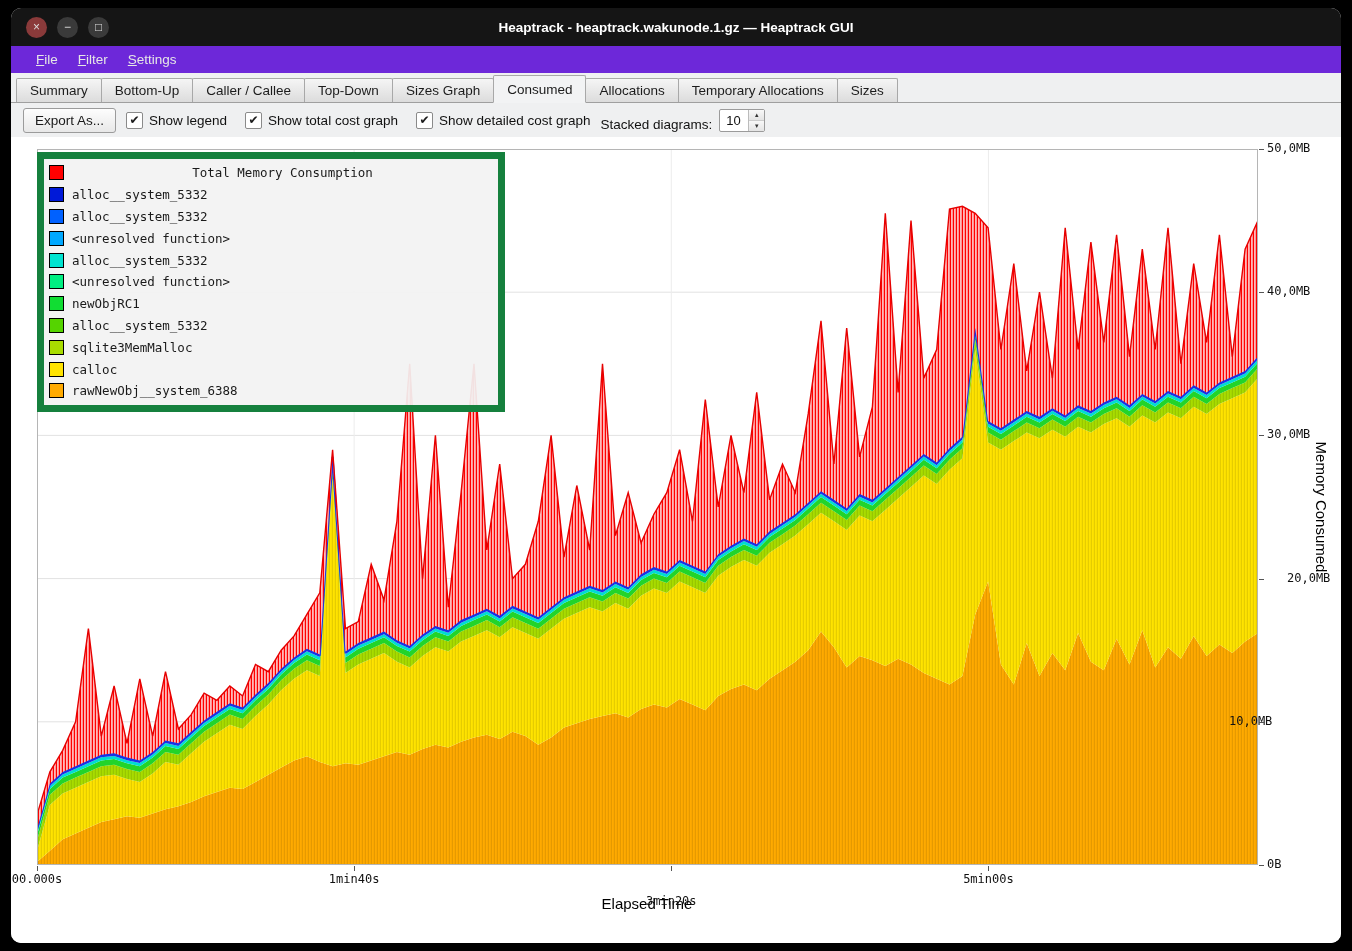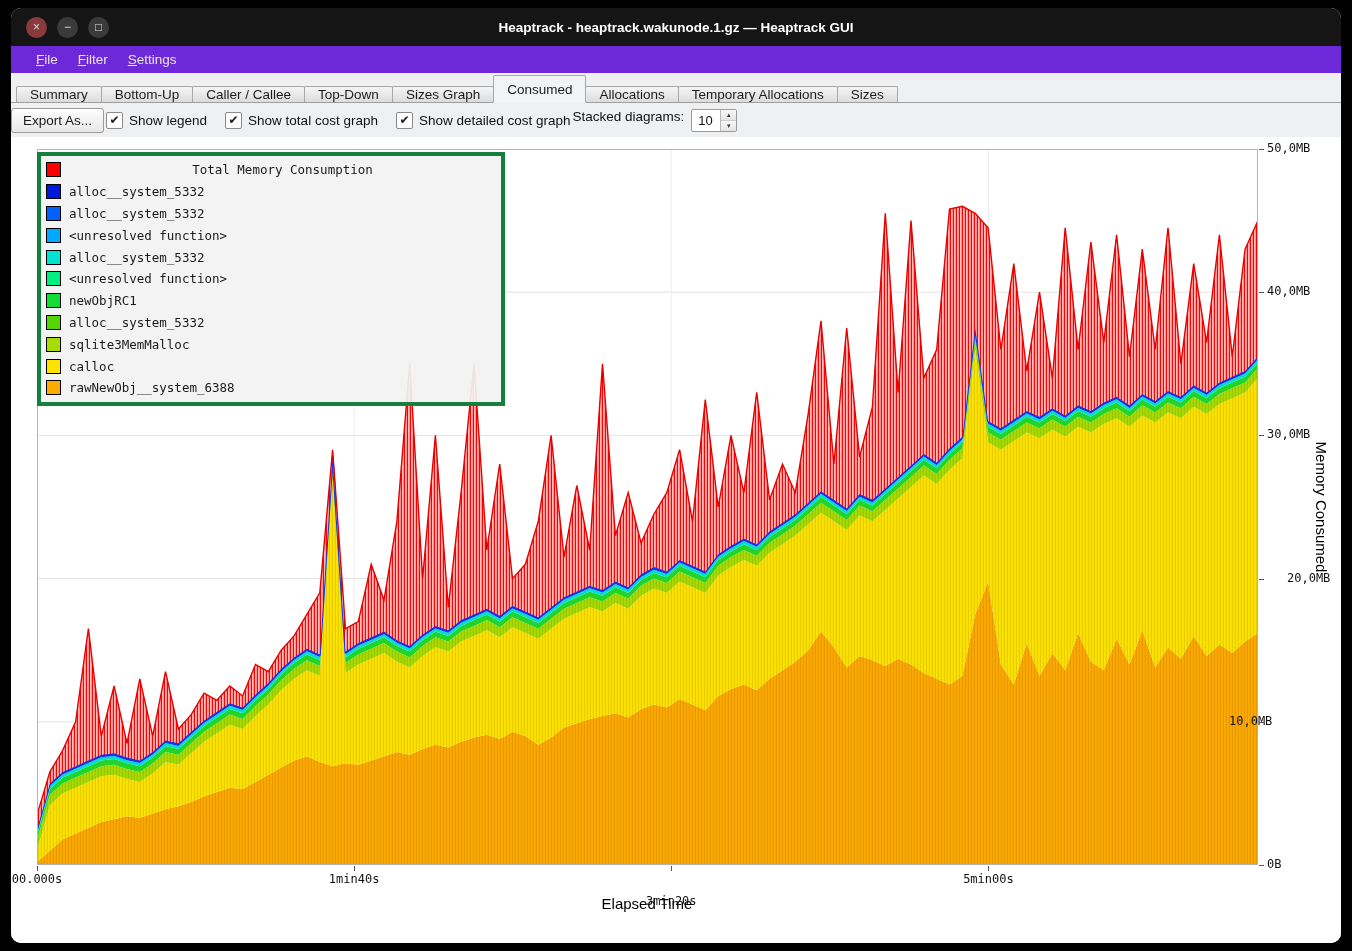--- a/index.html
+++ b/index.html
@@ -20,52 +20,52 @@
   
   .menubar{height:27px;background:#6d28d9;display:flex;align-items:center;padding-left:16px;gap:2px;flex:none;}
   .menu-item{color:#e6e6e6;font-size:13.5px;padding:3px 9px;}
   .menu-item::first-letter{text-decoration:underline;}
 
   
   .tabbar{background:#eff0f1;display:flex;align-items:flex-end;padding:0 0 0 5px;
           border-bottom:1px solid #9f9f9f;flex:none;height:30px;box-sizing:border-box;}
   .tab{font-size:13.5px;color:#1c1c1c;padding:0 13px;background:linear-gradient(#f5f5f5,#dcdcdc);
        border:1px solid #a8a8a8;border-bottom:none;margin-right:-1px;border-radius:2px 2px 0 0;
-       height:16px;display:flex;align-items:center;box-sizing:border-box;white-space:nowrap;}
+       height:24px;display:flex;align-items:center;box-sizing:border-box;white-space:nowrap;}
   .tab.active{background:#f2f3f4;height:28px;margin-bottom:-1px;z-index:2;border-bottom:1px solid #f2f3f4;}
 
   
-  .toolbar{height:34px;background:#eff0f1;display:flex;align-items:center;gap:2px;padding:0 0;flex:none;}
+  .toolbar{height:34px;background:#eff0f1;display:flex;align-items:center;gap:10px;padding:0 12px;flex:none;}
   .btn{font-size:13.5px;color:#1a1a1a;padding:4px 11px;border:1px solid #9b9b9b;border-radius:3px;
        background:linear-gradient(#fdfdfd,#e8e8e8);}
   .cbs{display:flex;gap:18px;align-items:center;}
   .cb{display:flex;align-items:center;gap:6px;font-size:13.5px;color:#111;}
   .box{width:15px;height:15px;background:#fff;border:1px solid #8a8a8a;border-radius:2px;
        font-size:12px;line-height:14px;text-align:center;color:#1a1a1a;flex:none;}
-  .spinwrap{display:flex;align-items:flex-start;gap:7px;font-size:13.5px;color:#111;}
+  .spinwrap{display:flex;align-items:flex-end;gap:7px;font-size:13.5px;color:#111;}
   .spin{display:flex;width:46px;height:23px;border:1px solid #9b9b9b;border-radius:2px;background:#fff;box-sizing:border-box;}
   .spin-val{flex:1;font-size:13px;display:flex;align-items:center;padding-left:6px;color:#111;}
   .spin-btns{width:15px;display:flex;flex-direction:column;border-left:1px solid #bbb;}
   .sb{flex:1;font-size:7px;line-height:10px;text-align:center;color:#333;background:linear-gradient(#f8f8f8,#e4e4e4);}
   .sb + .sb{border-top:1px solid #ccc;}
 
   
   .chart-area{flex:1;background:#fff;position:relative;font-family:"DejaVu Sans Mono",monospace;}
   #plot{position:absolute;left:26px;top:12px;}
   .ytick{position:absolute;font-size:12px;color:#111;white-space:nowrap;}
   .xtick{position:absolute;font-size:12px;color:#111;transform:translateX(-50%);white-space:nowrap;}
   .mark{position:absolute;background:#555;}
   .axis-title-x{position:absolute;font-family:"Liberation Sans",sans-serif;font-size:15px;color:#000;
                 transform:translateX(-50%);}
   .axis-title-y{position:absolute;font-family:"Liberation Sans",sans-serif;font-size:15px;color:#000;
                 transform:translate(-50%,-50%) rotate(90deg);white-space:nowrap;}
 
   
   .legend{position:absolute;left:26px;top:15px;width:468px;background:rgba(242,242,242,0.93);
-          border:4px solid #15803d;padding:3px 5px;box-sizing:border-box;z-index:5;}
+          border:7px solid #15803d;padding:3px 5px;box-sizing:border-box;z-index:5;}
   .lrow{display:flex;align-items:center;height:21.8px;gap:8px;font-size:12.5px;color:#1a1a1a;}
   .sw{width:15px;height:15px;border:1px solid #000;flex:none;box-sizing:border-box;}
   .ltitle-text{flex:1;text-align:center;}
 </style>
 </head>
 <body>
 
 <div class="window">
 
   <div class="titlebar">

